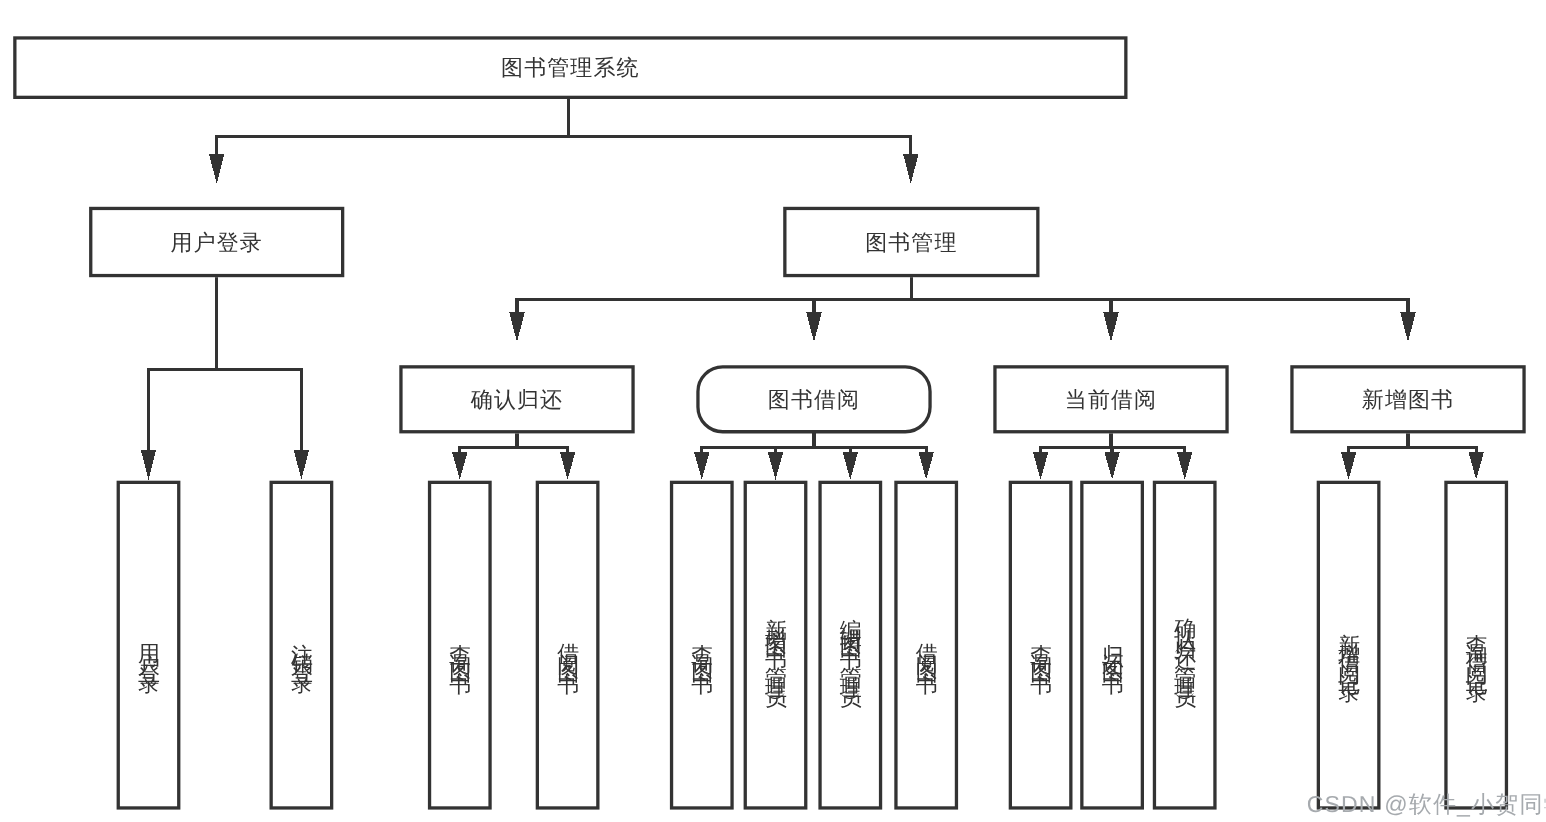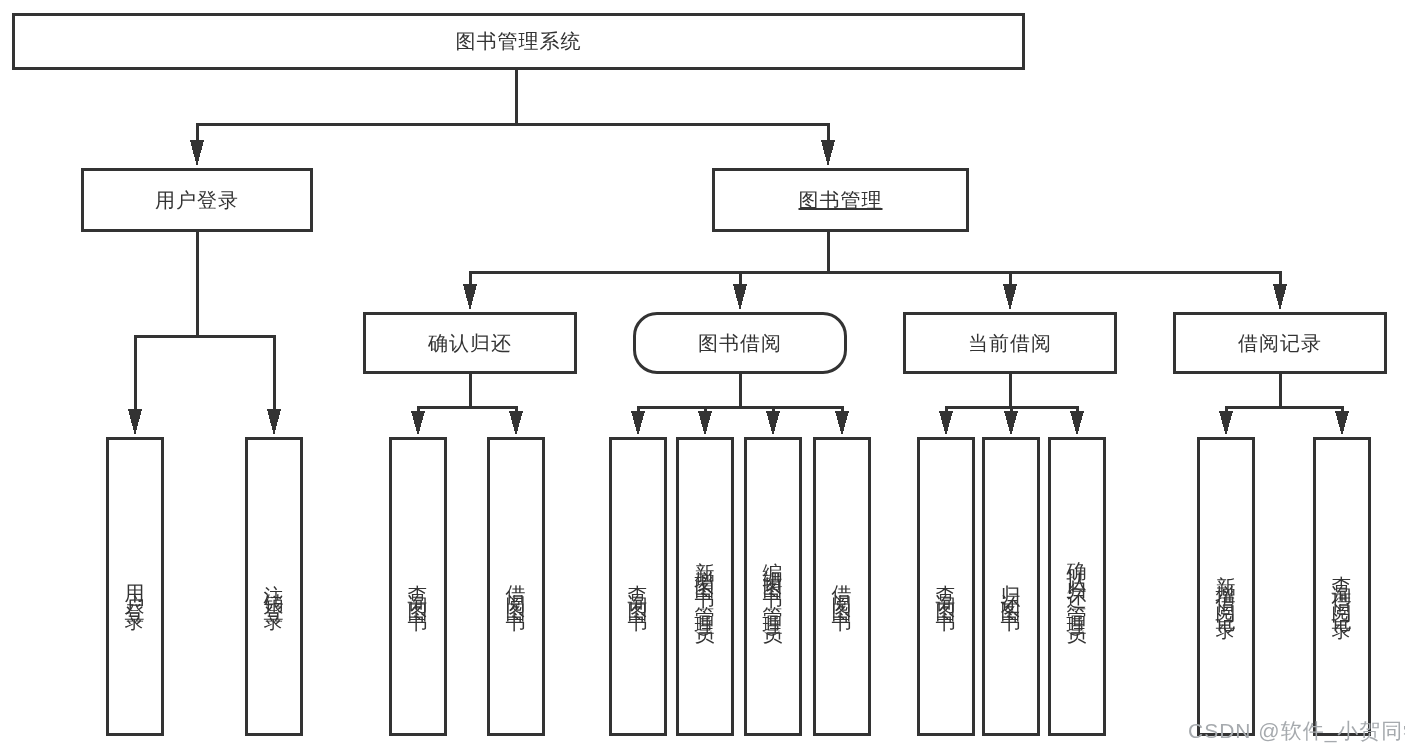--- a/index.html
+++ b/index.html
@@ -22,21 +22,21 @@
   .connectors polygon { fill: #333333; stroke: none; }
   .box {
     position: absolute;
     border: 3px solid #333333;
     background: #ffffff;
     display: flex; align-items: center; justify-content: center;
     color: #333333;
     font-size: 20px;
     letter-spacing: 1px;
   }
-  .hbox { white-space: nowrap; }
+  .hbox { white-space: nowrap; margin-top: 20px; }
   .leaf span {
     writing-mode: vertical-lr;
     text-orientation: mixed;
     letter-spacing: 9px;
     line-height: 1;
     font-size: 20px;
   }
   .watermark {
     position: absolute;
     left: 1188px; top: 717px;
@@ -128,35 +128,35 @@
     </g>
   </svg>
 
   <div class="box hbox" style="left:12px; top:13px; width:1013px; height:57px;">
     <span>图书管理系统</span>
   </div>
 
   <div class="box hbox" style="left:81px; top:168px; width:232px; height:64px;">
     <span>用户登录</span>
   </div>
-  <div class="box hbox" style="left:712px; top:168px; width:257px; height:64px;text-decoration:underline;">
+  <div class="box hbox" style="left:712px; top:168px; width:233px; height:64px;">
     <span>图书管理</span>
   </div>
 
   <div class="box hbox" style="left:363px; top:312px; width:214px; height:62px;">
     <span>确认归还</span>
   </div>
   <div class="box hbox" style="left:633px; top:312px; width:214px; height:62px;border-radius:24px;">
     <span>图书借阅</span>
   </div>
   <div class="box hbox" style="left:903px; top:312px; width:214px; height:62px;">
     <span>当前借阅</span>
   </div>
   <div class="box hbox" style="left:1173px; top:312px; width:214px; height:62px;">
-    <span>借阅记录</span>
+    <span>新增图书</span>
   </div>
 
   <div class="box leaf" style="left:106px; top:437px; width:58px; height:299px;">
     <span>用户登录</span>
   </div>
   <div class="box leaf" style="left:245px; top:437px; width:58px; height:299px;">
     <span>注销登录</span>
   </div>
 
   <div class="box leaf" style="left:389px; top:437px; width:58px; height:299px;">

